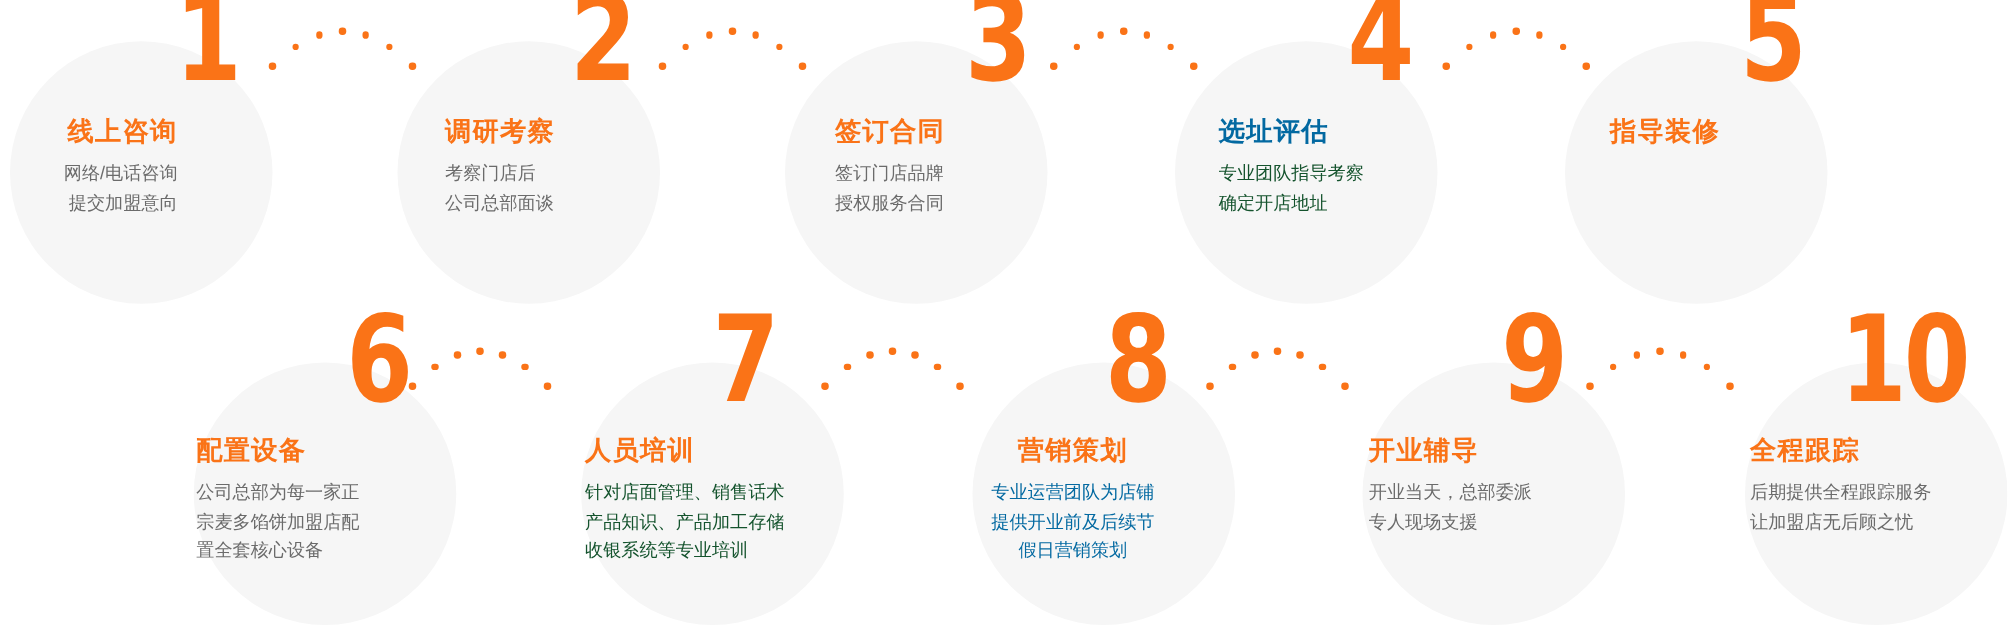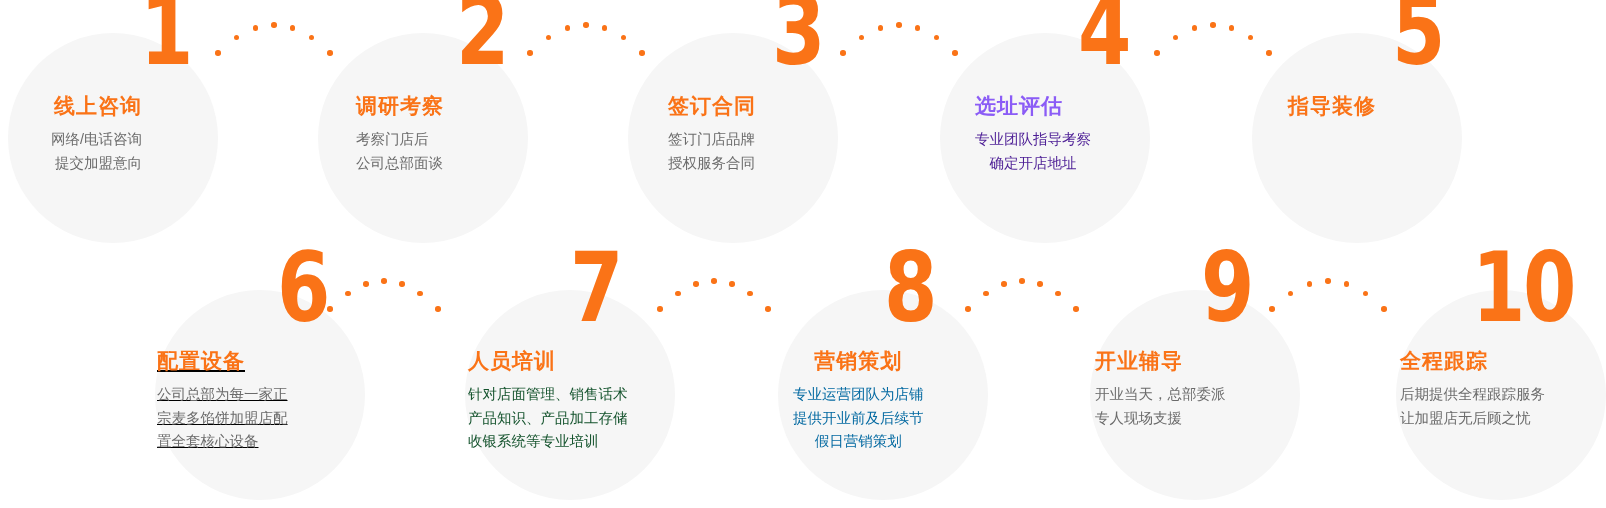--- a/index.html
+++ b/index.html
@@ -125,32 +125,32 @@
 
   <div class="step-text" style="left:668px; top:94px;">
     <p class="step-title" style="color: rgb(250, 115, 23);">签订合同</p>
     <p class="step-desc" style="color: rgb(107, 107, 107);">
       <span>签订门店品牌</span>
       <span>授权服务合同</span>
     </p>
   </div>
 
   <div class="step-text" style="left:975px; top:94px;">
-    <p class="step-title" style="color: #8b5cf6;">选址评估</p>
-    <p class="step-desc" style="color: #4c1d95; text-align: center;">
+    <p class="step-title" style="color: #0369a1;">选址评估</p>
+    <p class="step-desc" style="color: #14532d;">
       <span>专业团队指导考察</span>
       <span>确定开店地址</span>
     </p>
   </div>
 
   <div class="step-text" style="left:1288px; top:94px;">
     <p class="step-title" style="color: rgb(250, 115, 23);">指导装修</p>
   </div>
 
-  <div class="step-text" style="left:157px; top:349px;text-decoration:underline;">
+  <div class="step-text" style="left:157px; top:349px;">
     <p class="step-title" style="color: rgb(250, 115, 23);">配置设备</p>
     <p class="step-desc" style="color: rgb(107, 107, 107);">
       <span>公司总部为每一家正</span>
       <span>宗麦多馅饼加盟店配</span>
       <span>置全套核心设备</span>
     </p>
   </div>
 
   <div class="step-text" style="left:468px; top:349px;">
     <p class="step-title" style="color: rgb(250, 115, 23);">人员培训</p>

